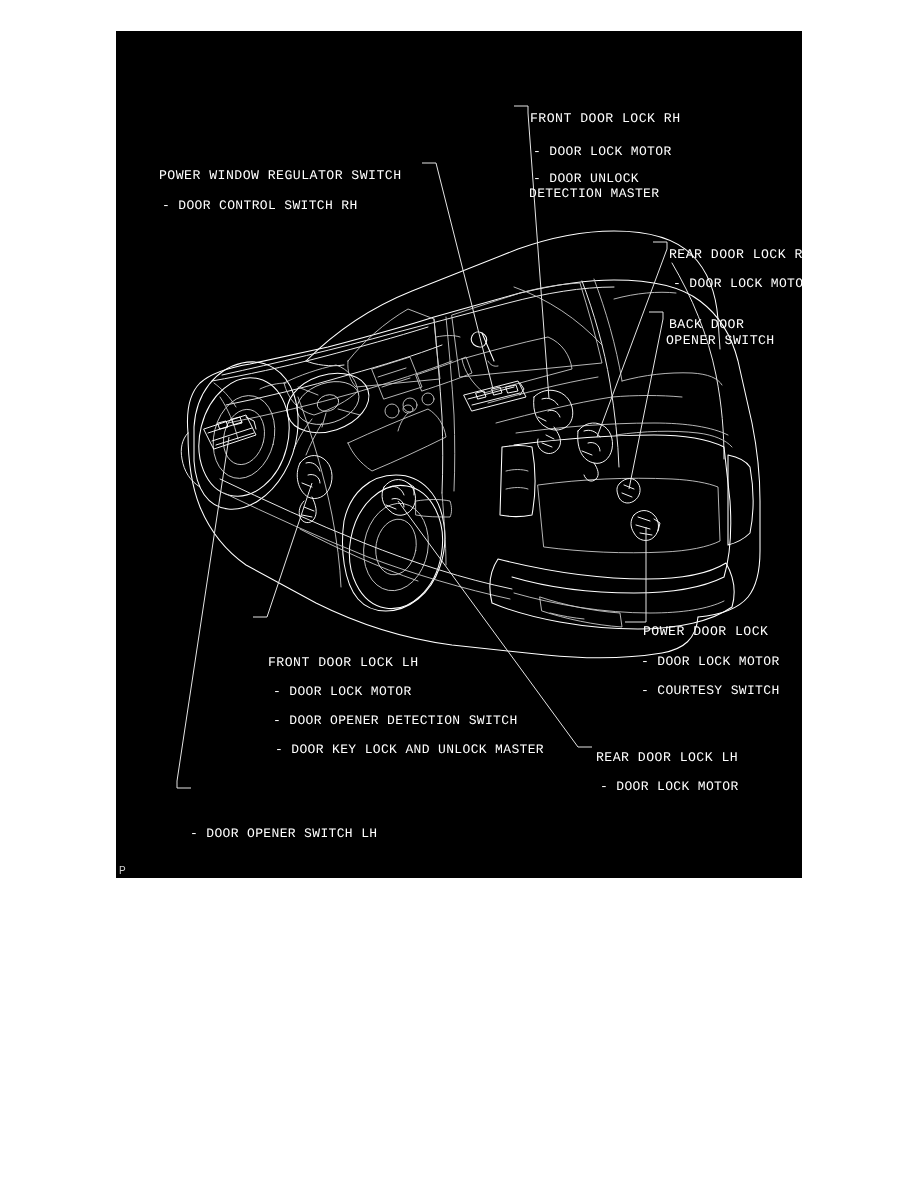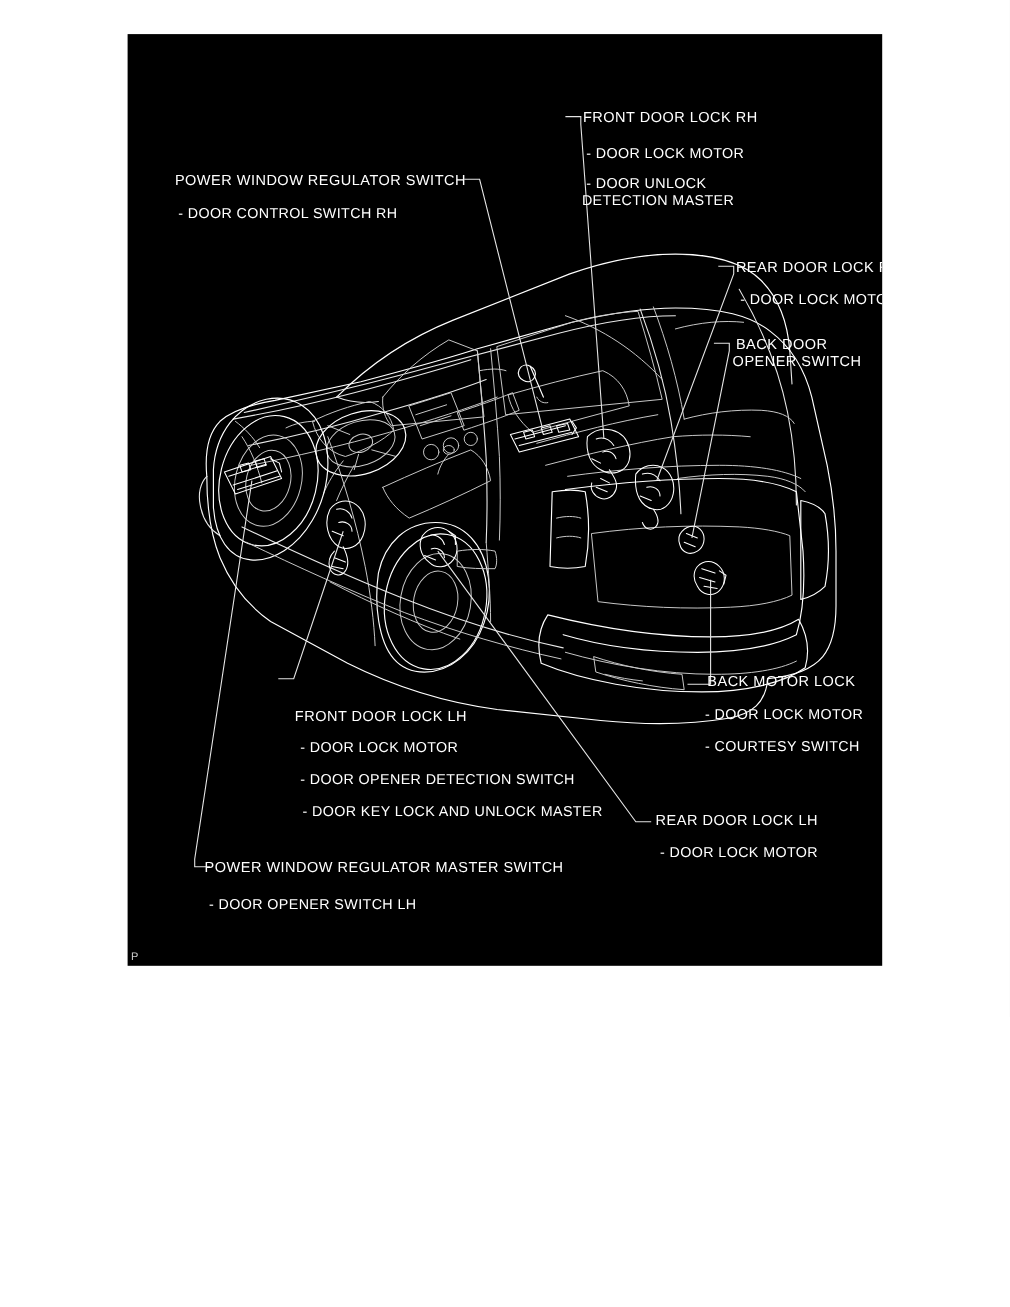--- a/index.html
+++ b/index.html
@@ -33,26 +33,27 @@
     position: absolute;
     left: 0;
     top: 0;
     width: 686px;
     height: 847px;
     display: block;
   }
   .callout {
     position: absolute;
     color: #ffffff;
-    font-family: Liberation Sans, sans-serif;
+    font-family: Liberation Mono, monospace;
     font-size: 13.2px;
     line-height: 16px;
     letter-spacing: 0.45px;
     white-space: nowrap;
     text-rendering: geometricPrecision;
+    margin-top: 12px;
   }
   .callout.sub {
     font-size: 13px;
     letter-spacing: 0.35px;
     text-align: right;
   }
   #figure-tag {
     position: absolute;
     left: 3px;
     bottom: 2px;
@@ -379,31 +380,30 @@
     <div class="callout sub" style="left:417px; top:101px;">- DOOR LOCK MOTOR</div>
     <div class="callout sub" style="left:417px; top:128px;">- DOOR UNLOCK</div>
     <div class="callout sub" style="left:413px; top:143px;">DETECTION MASTER</div>
 
     <div class="callout" style="left:553px; top:204px;">REAR DOOR LOCK RH</div>
     <div class="callout sub" style="left:557px; top:233px;">- DOOR LOCK MOTOR</div>
 
     <div class="callout" style="left:553px; top:274px;">BACK DOOR</div>
     <div class="callout" style="left:550px; top:290px;">OPENER SWITCH</div>
 
-    <div class="callout" style="left:527px; top:581px;">BACK MOTOR LOCK</div>
+    <div class="callout" style="left:527px; top:581px;">POWER DOOR LOCK</div>
     <div class="callout sub" style="left:525px; top:611px;">- DOOR LOCK MOTOR</div>
     <div class="callout sub" style="left:525px; top:640px;">- COURTESY SWITCH</div>
 
     <div class="callout" style="left:152px; top:612px;">FRONT DOOR LOCK LH</div>
     <div class="callout sub" style="left:157px; top:641px;">- DOOR LOCK MOTOR</div>
     <div class="callout sub" style="left:157px; top:670px;">- DOOR OPENER DETECTION SWITCH</div>
     <div class="callout sub" style="left:159px; top:699px;">- DOOR KEY LOCK AND UNLOCK MASTER</div>
 
     <div class="callout" style="left:480px; top:707px;">REAR DOOR LOCK LH</div>
     <div class="callout sub" style="left:484px; top:736px;">- DOOR LOCK MOTOR</div>
 
-    <div class="callout" style="left:70px; top:750px;">POWER WINDOW REGULATOR MASTER SWITCH</div>
     <div class="callout sub" style="left:74px; top:783px;">- DOOR OPENER SWITCH LH</div>
 
     <div id="figure-tag">P</div>
 
   </div>
 </div>
 
 </body></html>

